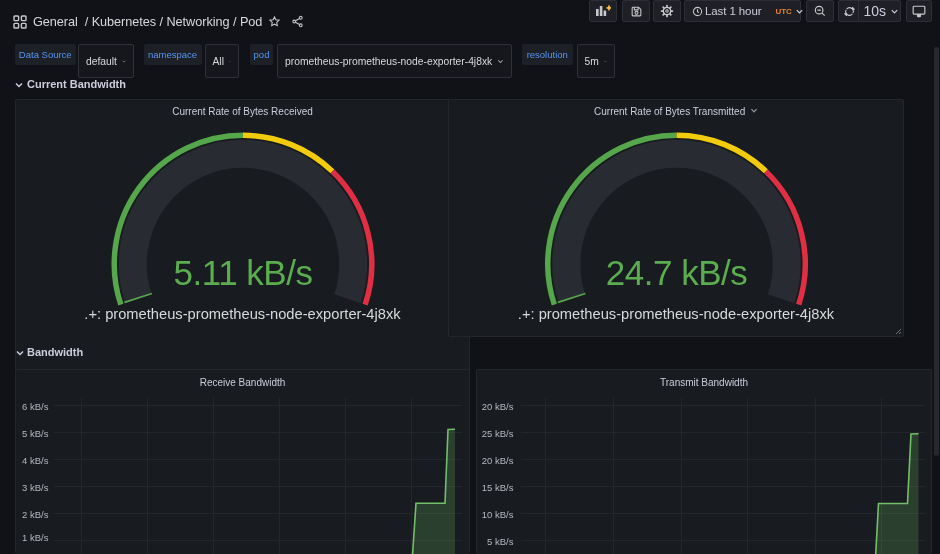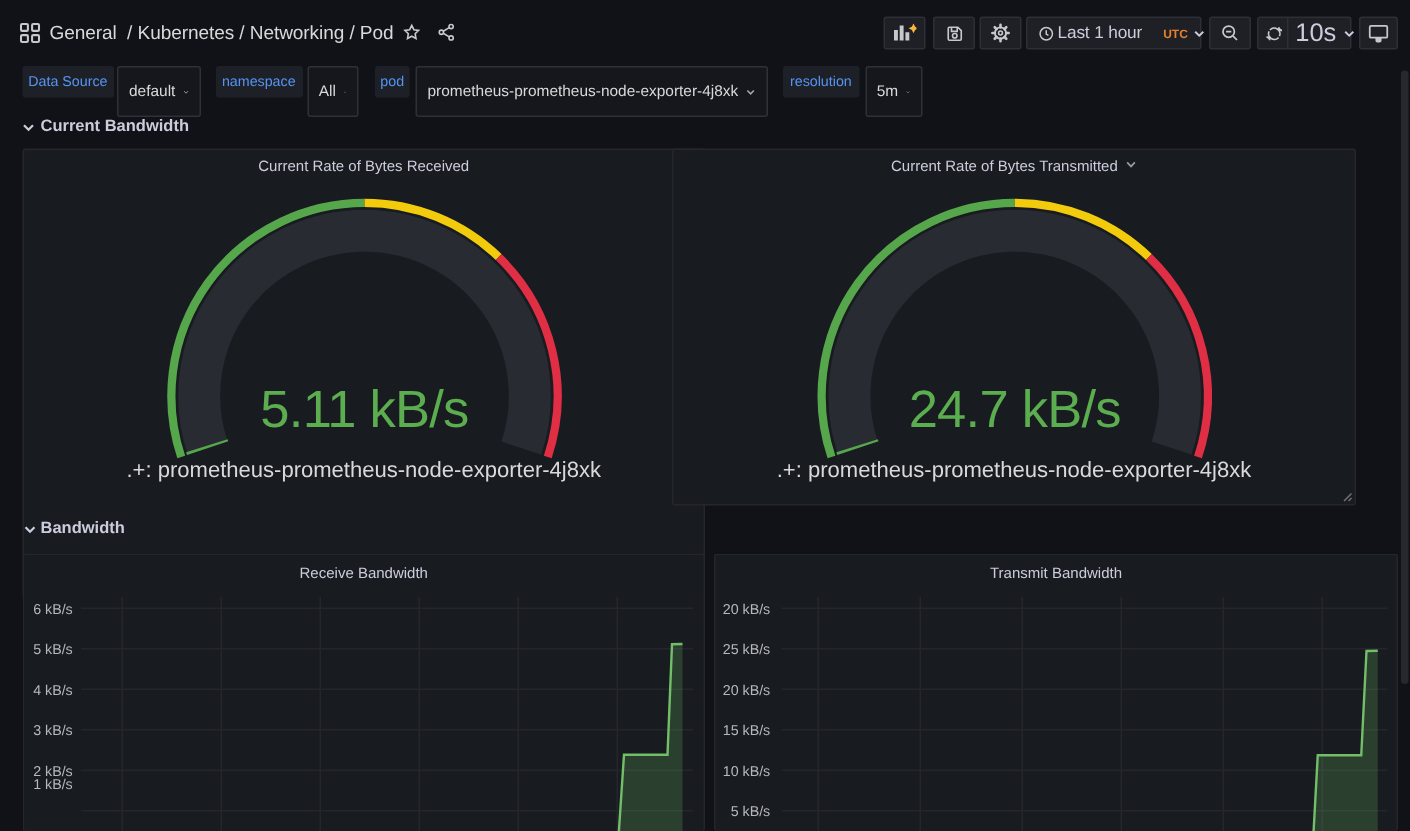--- a/index.html
+++ b/index.html
@@ -3,21 +3,21 @@
 <meta charset="utf-8">
 <style>
   * { margin:0; padding:0; box-sizing:border-box; }
   html,body { width:940px; height:554px; background:#111217; overflow:hidden;
     font-family:"Liberation Sans", sans-serif; }
   .abs { position:absolute; }
   .panel { position:absolute; background:#181b1f; border:1px solid #25262b; border-radius:2px; }
   .ptitle { position:absolute; width:100%; text-align:center; color:#ccccdc;
     font-size:10px; font-weight:500; }
   .btn svg { flex-shrink:0; }
-  .btn { position:absolute; top:11px; height:22px; white-space:nowrap; background:#1e2026;
+  .btn { position:absolute; top:0; height:22px; white-space:nowrap; background:#1e2026;
     border:1px solid #2d2f36; border-radius:2px; display:flex; align-items:center;
     justify-content:center; color:#aab; }
   .vlabel { position:absolute; top:44px; height:21px; background:#1d2027; border-radius:2px;
     color:#5794f2; font-size:9.5px; font-weight:500; display:flex; align-items:center;
     justify-content:center; white-space:nowrap; }
   .vval { position:absolute; top:44px; height:21px; background:#15171c; border:1px solid #2f3138;
     border-radius:2px; color:#d8d9da; font-size:10.3px; display:flex; align-items:center;
     padding:16px 7px; white-space:nowrap; }
   .sechead { position:absolute; color:#ccccdc; font-size:11px; font-weight:700; }
   .ylab { position:absolute; color:#b6b8bf; font-size:9.5px; text-align:right; }
@@ -90,21 +90,21 @@
     </svg>
   </div>
   <div class="btn" style="left:837.5px;width:63px;justify-content:flex-start;padding-left:4px;">
     <svg width="13" height="13" viewBox="0 0 24 24" fill="none" stroke="#c7c8cd" stroke-width="2">
       <path d="M 6.64 7.50 A 7 7 0 0 1 18.34 14.96"></path>
       <path d="M 17.36 16.50 A 7 7 0 0 1 5.66 9.04"></path>
       <path d="M21.6 7.8h-3.9V3.9" stroke-linejoin="round" fill="#c7c8cd"></path>
       <path d="M2.4 16.2h3.9v3.9" stroke-linejoin="round" fill="#c7c8cd"></path>
     </svg>
     <span style="border-left:1px solid #2d2f36;height:100%;margin-left:2px;"></span>
-    <span style="color:#ccccdc;font-size:17px;margin-left:5px;">10s</span>
+    <span style="color:#ccccdc;font-size:14px;margin-left:5px;">10s</span>
     <svg width="9" height="9" viewBox="0 0 10 10" style="margin-left:4px;">
         <path d="M2 3.5l3 3 3-3" fill="none" stroke="#ccccdc" stroke-width="1.4"></path>
       </svg>
   </div>
   <div class="btn" style="left:906px;width:25.5px;">
     <svg width="14" height="13" viewBox="0 0 24 22" fill="none" stroke="#c7c8cd" stroke-width="2">
       <rect x="2" y="2" width="20" height="13.5" rx="1.5"></rect>
       <path d="M9.5 15.5v3.2a1.2 1.2 0 0 0 1.2 1.2h2.6a1.2 1.2 0 0 0 1.2-1.2v-3.2" fill="#c7c8cd"></path>
     </svg>
   </div>
@@ -180,21 +180,21 @@
       <path d="M65.5 28V185M131.5 28V185M197.5 28V185M263.5 28V185M329.5 28V185M395.5 28V185"></path>
     </g>
     <path d="M395.7 197.5 L400 133.2 L429 133.2 L432 59.5 L439 59.3 L439 185 L395.7 185 Z" fill="rgba(115,191,105,0.22)"></path>
     <path d="M395.7 197.5 L400 133.2 L429 133.2 L432 59.5 L439 59.3" fill="none" stroke="#73bf69" stroke-width="1.6"></path>
   </svg>
   <div class="ylab" style="left:0;width:32.5px;top:30.5px;">6 kB/s</div>
   <div class="ylab" style="left:0;width:32.5px;top:57.5px;">5 kB/s</div>
   <div class="ylab" style="left:0;width:32.5px;top:84.5px;">4 kB/s</div>
   <div class="ylab" style="left:0;width:32.5px;top:111.5px;">3 kB/s</div>
   <div class="ylab" style="left:0;width:32.5px;top:138.5px;">2 kB/s</div>
-  <div class="ylab" style="left:0;width:32.5px;top:148px;">1 kB/s</div>
+  <div class="ylab" style="left:0;width:32.5px;top:162px;">1 kB/s</div>
 </div>
 
 <div class="panel" style="left:476px;top:369px;width:456px;height:185px;border-bottom:none;">
   <div class="ptitle" style="top:7px;">Transmit Bandwidth</div>
   <svg class="abs" style="left:0;top:0;" width="456" height="185" viewBox="0 0 456 185">
     <g stroke="#24262c" stroke-width="1">
       <path d="M44 35.5H448M44 62.5H448M44 89.5H448M44 116.5H448M44 143.5H448M44 170.5H448"></path>
       <path d="M68.5 28V185M136.5 28V185M204.5 28V185M270.5 28V185M338.5 28V185M404.5 28V185"></path>
     </g>
     <path d="M398 197.5 L401.5 133.5 L430.5 133.5 L434 64 L441.5 63.8 L441.5 185 L398 185 Z" fill="rgba(115,191,105,0.22)"></path>

